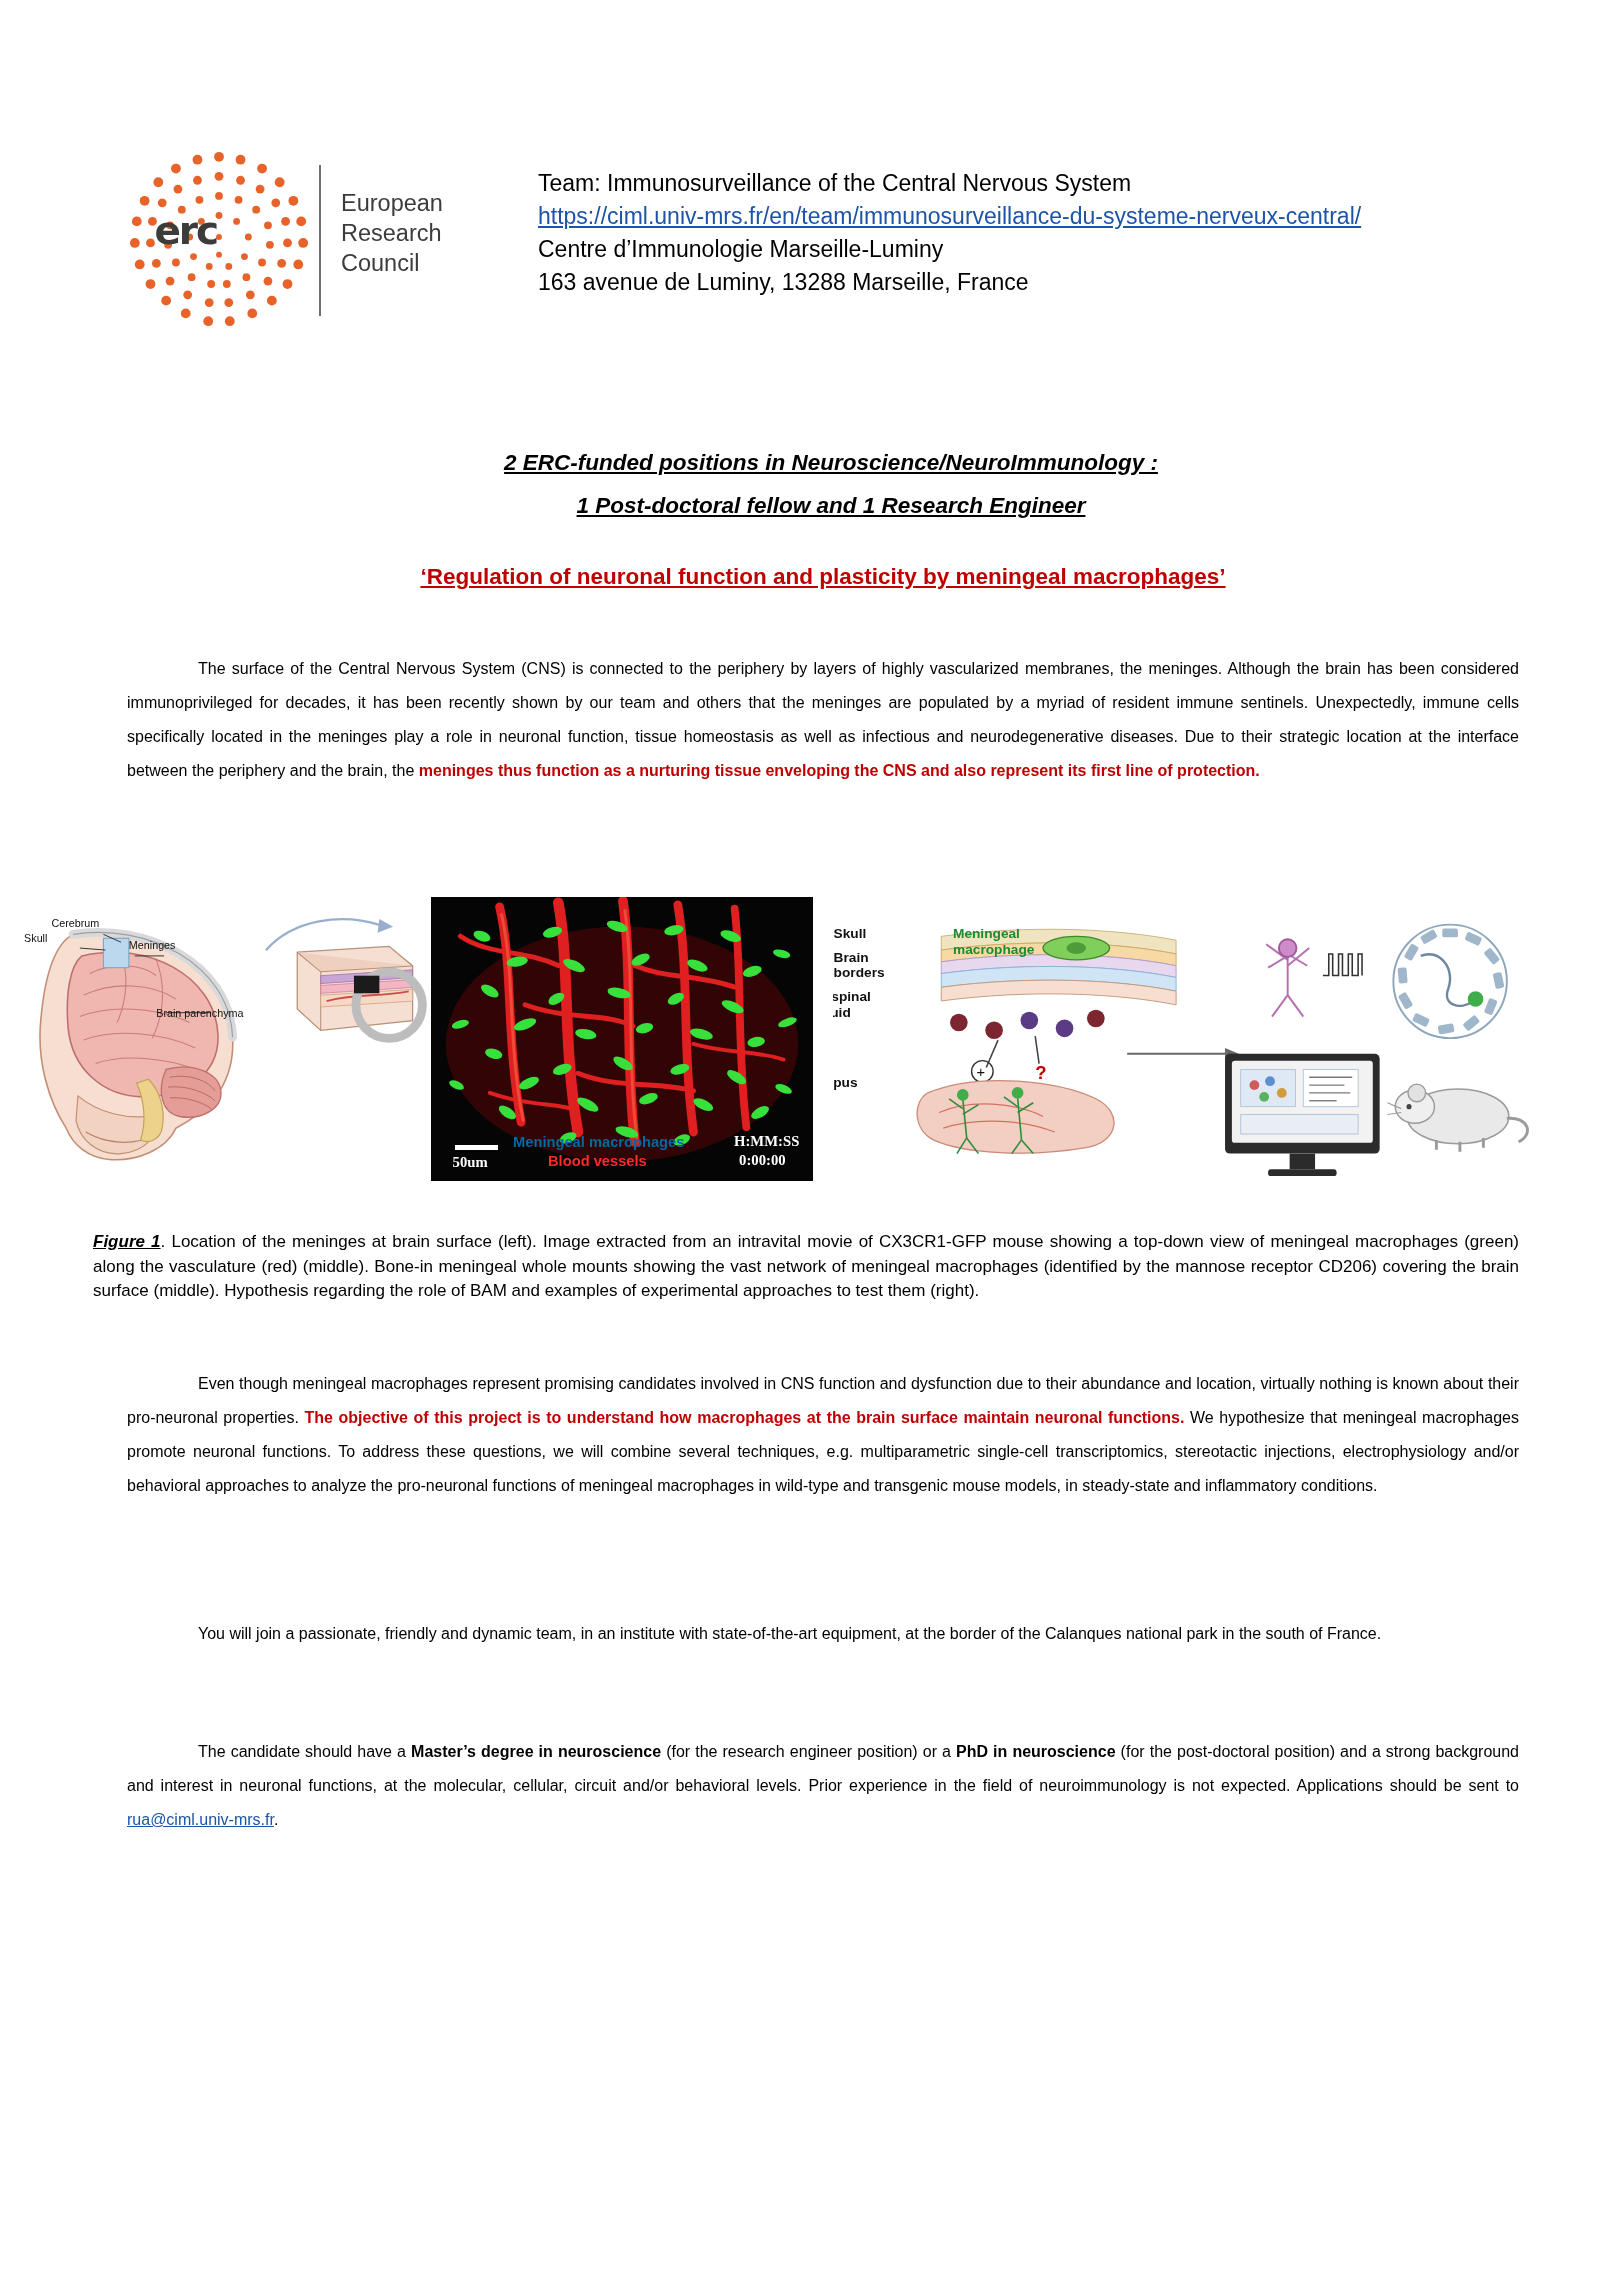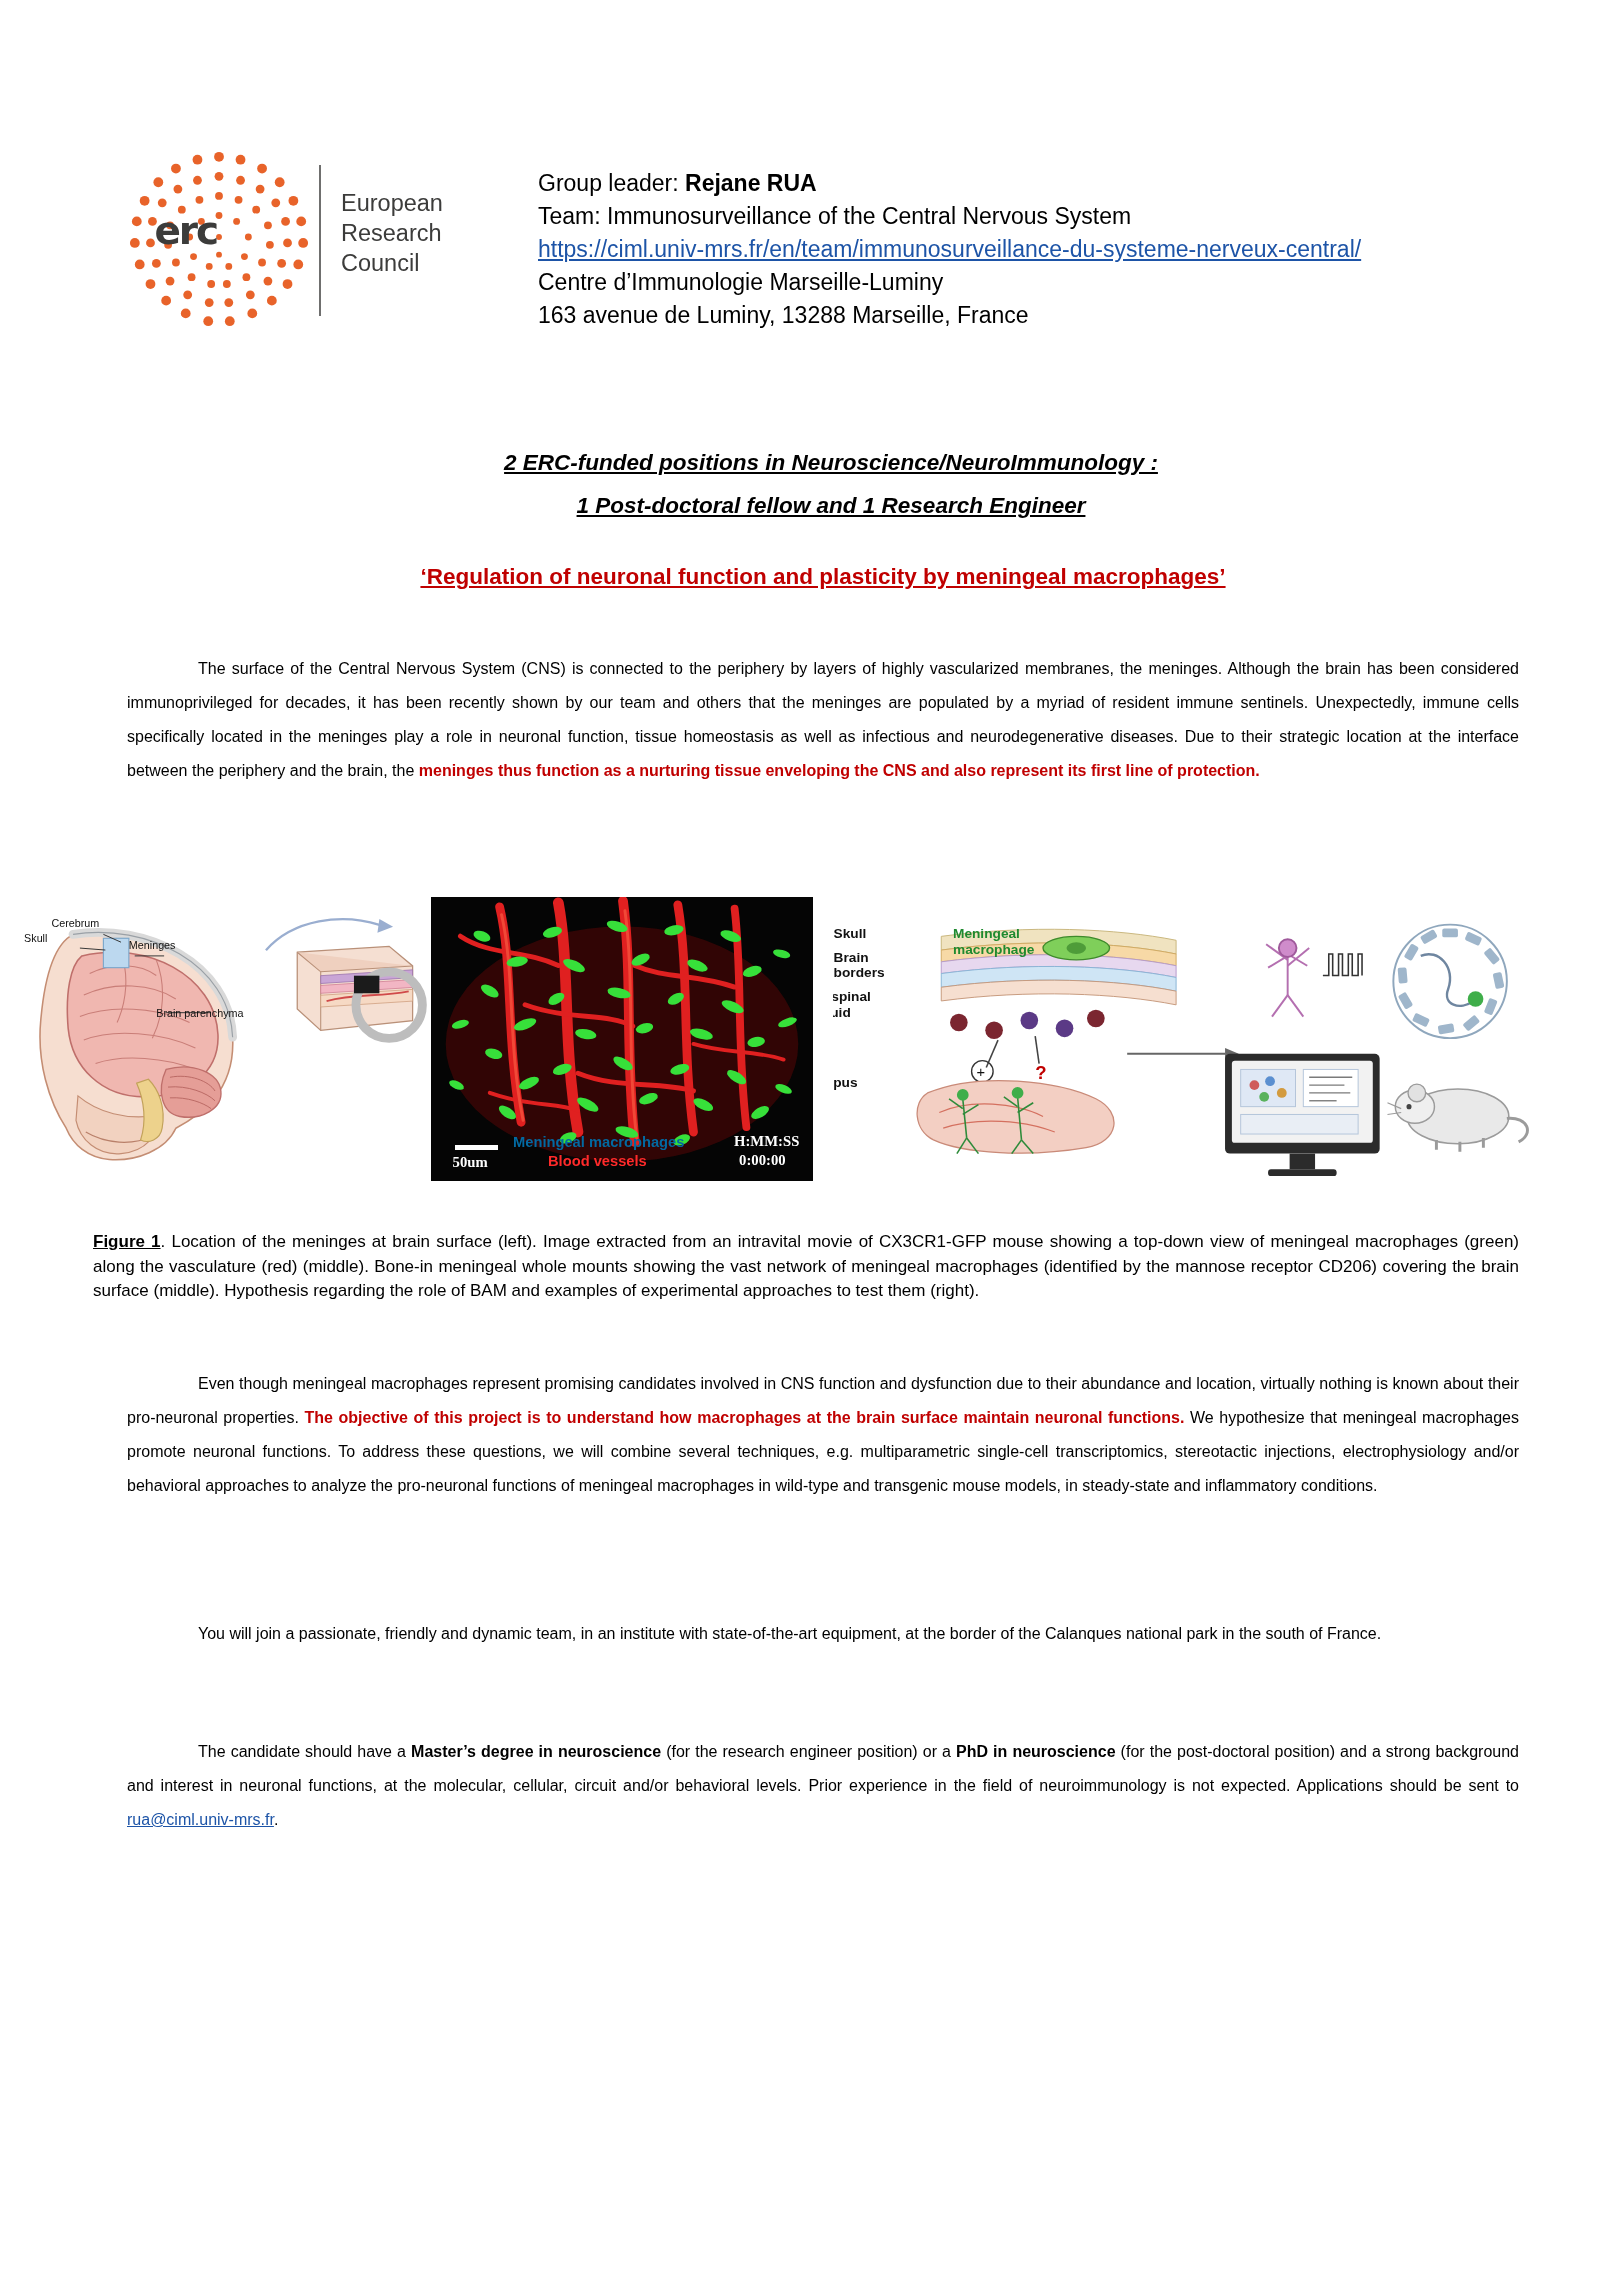--- a/index.html
+++ b/index.html
@@ -174,21 +174,21 @@
   
   .fig-legend {
     position: absolute;
     left: -34px;
     top: 1230px;
     width: 1426px;
     font-size: 17px;
     line-height: 24.5px;
     text-align: justify;
   }
-  .fig-legend .fl-title { font-weight: bold; text-decoration: underline; }
+  .fig-legend .fl-title { font-weight: bold; text-decoration: underline; font-style: italic; }
 
   #p2 { position: absolute; left: 0; top: 1367px; width: 1392px; }
   #p3 { position: absolute; left: 0; top: 1617px; width: 1392px; }
   #p4 { position: absolute; left: 0; top: 1735px; width: 1392px; }
 
   .email-link { color: #1d54a7; text-decoration: underline; }
 </style>
 </head>
 <body>
 
@@ -272,23 +272,20 @@
       <div class="erc-word">erc</div>
       <div class="erc-divider"></div>
       <div class="erc-council">
         <div>European</div>
         <div>Research</div>
         <div>Council</div>
       </div>
     </div>
 
     <div class="header-text">
-      <div class="line">
-        <span>Group leader: </span><b>Rejane RUA</b>
-      </div>
       <div class="line">Team: Immunosurveillance of the Central Nervous System</div>
       <div class="line">
         <span class="link">https://ciml.univ-mrs.fr/en/team/immunosurveillance-du-systeme-nerveux-central/</span>
       </div>
       <div class="line">Centre d’Immunologie Marseille-Luminy</div>
       <div class="line">163 avenue de Luminy, 13288 Marseille, France</div>
     </div>
   </div>
 
   <div class="title-block">

